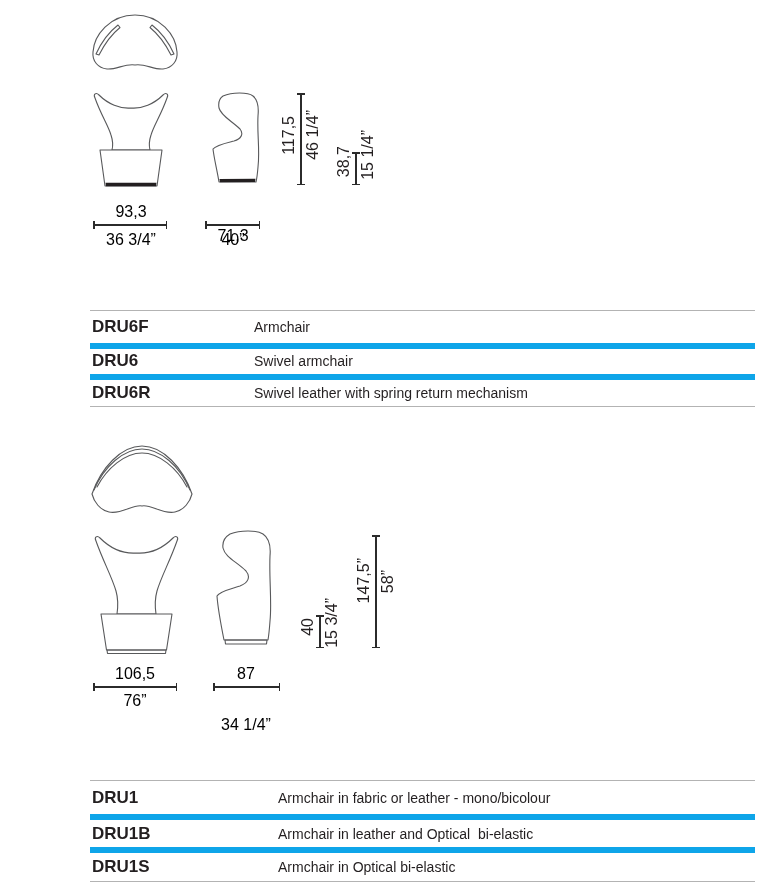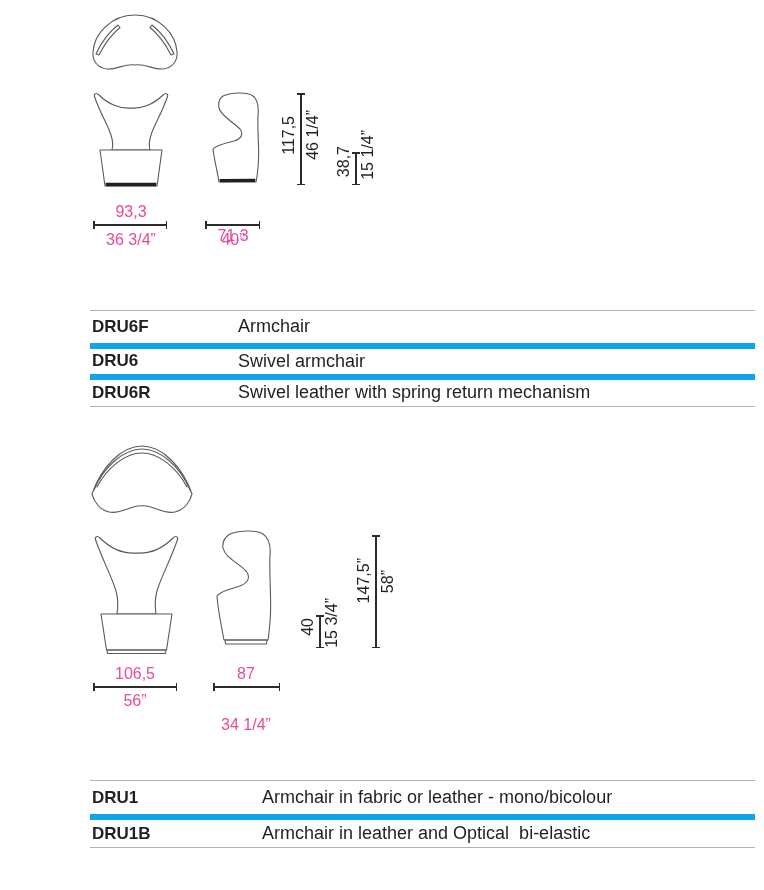--- a/index.html
+++ b/index.html
@@ -24,34 +24,34 @@
   }
   .hline::before { left:0; }
   .hline::after { right:0; }
 
   .vlabel {
     position:absolute; writing-mode:vertical-rl; transform:rotate(180deg);
     font-size:16px; line-height:17px; white-space:nowrap; color:#231f20;
   }
   .hlabel {
     position:absolute; font-size:16px; line-height:17px; white-space:nowrap;
-    color:#ec4899; transform:translateX(-50%);
+    color:#000000; transform:translateX(-50%);
   }
 
   
   .spec-table {
     position:absolute; left:90px; width:665px;
     border-top:1px solid #b3b3b3; border-bottom:1px solid #b3b3b3;
   }
   .spec-row { display:flex; align-items:center;justify-content:space-between; }
   .spec-row + .spec-row { border-top:6px solid #0ea5e9; }
   .t1 .spec-row { height:31.6px; }
   .t2 .spec-row { height:33.2px;gap:24px; }
   .code { width:148px; padding-left:2px; font-weight:700; font-size:17px; }
-  .desc { flex:1; font-size:18px; white-space:pre-wrap; }
+  .desc { flex:1; font-size:14px; white-space:pre-wrap;margin-left:16px; }
 </style>
 </head>
 <body>
 
 <div class="page">
 
   <div class="drawing" style="left:85px; top:8px; width:100px; height:70px;">
     <svg viewBox="0 0 100 70" fill="none" stroke="#58595b" stroke-width="1.1" stroke-linecap="round" stroke-linejoin="round">
       <path d="M 8 44 C 9 27 25 7 50 7 C 75 7 91 27 92 44 C 93 53 87 60 78 61 C 69 62 59 55 50 57 C 41 55 31 62 22 61 C 13 60 7 53 8 44 Z"></path>
       <path d="M 11 46 C 16 35 24 24 33 17 L 35 19.5 C 27 26 19 37 14 47 Z"></path>
@@ -131,30 +131,34 @@
   <div class="vline" style="left:319px; top:615px; height:33px;"></div>
   <span class="vlabel" style="left:299px; top:618px;">40</span>
   <span class="vlabel" style="left:323px; top:598px;">15 3/4”</span>
 
   <div class="vline" style="left:375px; top:535px; height:113px;"></div>
   <span class="vlabel" style="left:355px; top:558px;">147,5”</span>
   <span class="vlabel" style="left:379px; top:570px;">58”</span>
 
   <span class="hlabel" style="left:135px; top:665px;">106,5</span>
   <div class="hline" style="left:93px; top:686px; width:84px;"></div>
-  <span class="hlabel" style="left:135px; top:692px;">56”</span>
+  <span class="hlabel" style="left:135px; top:692px;">76”</span>
 
   <span class="hlabel" style="left:246px; top:665px;">87</span>
   <div class="hline" style="left:213px; top:686px; width:67px;"></div>
   <span class="hlabel" style="left:246px; top:692px;margin-top:24px;">34 1/4”</span>
 
   <div class="spec-table t2" style="top:780px;">
     <div class="spec-row">
       <span class="code">DRU1</span>
       <span class="desc">Armchair in fabric or leather - mono/bicolour</span>
     </div>
     <div class="spec-row">
       <span class="code">DRU1B</span>
       <span class="desc">Armchair in leather and Optical  bi-elastic</span>
     </div>
+    <div class="spec-row">
+      <span class="code">DRU1S</span>
+      <span class="desc">Armchair in Optical bi-elastic</span>
+    </div>
   </div>
 
 </div>
 
 </body></html>

